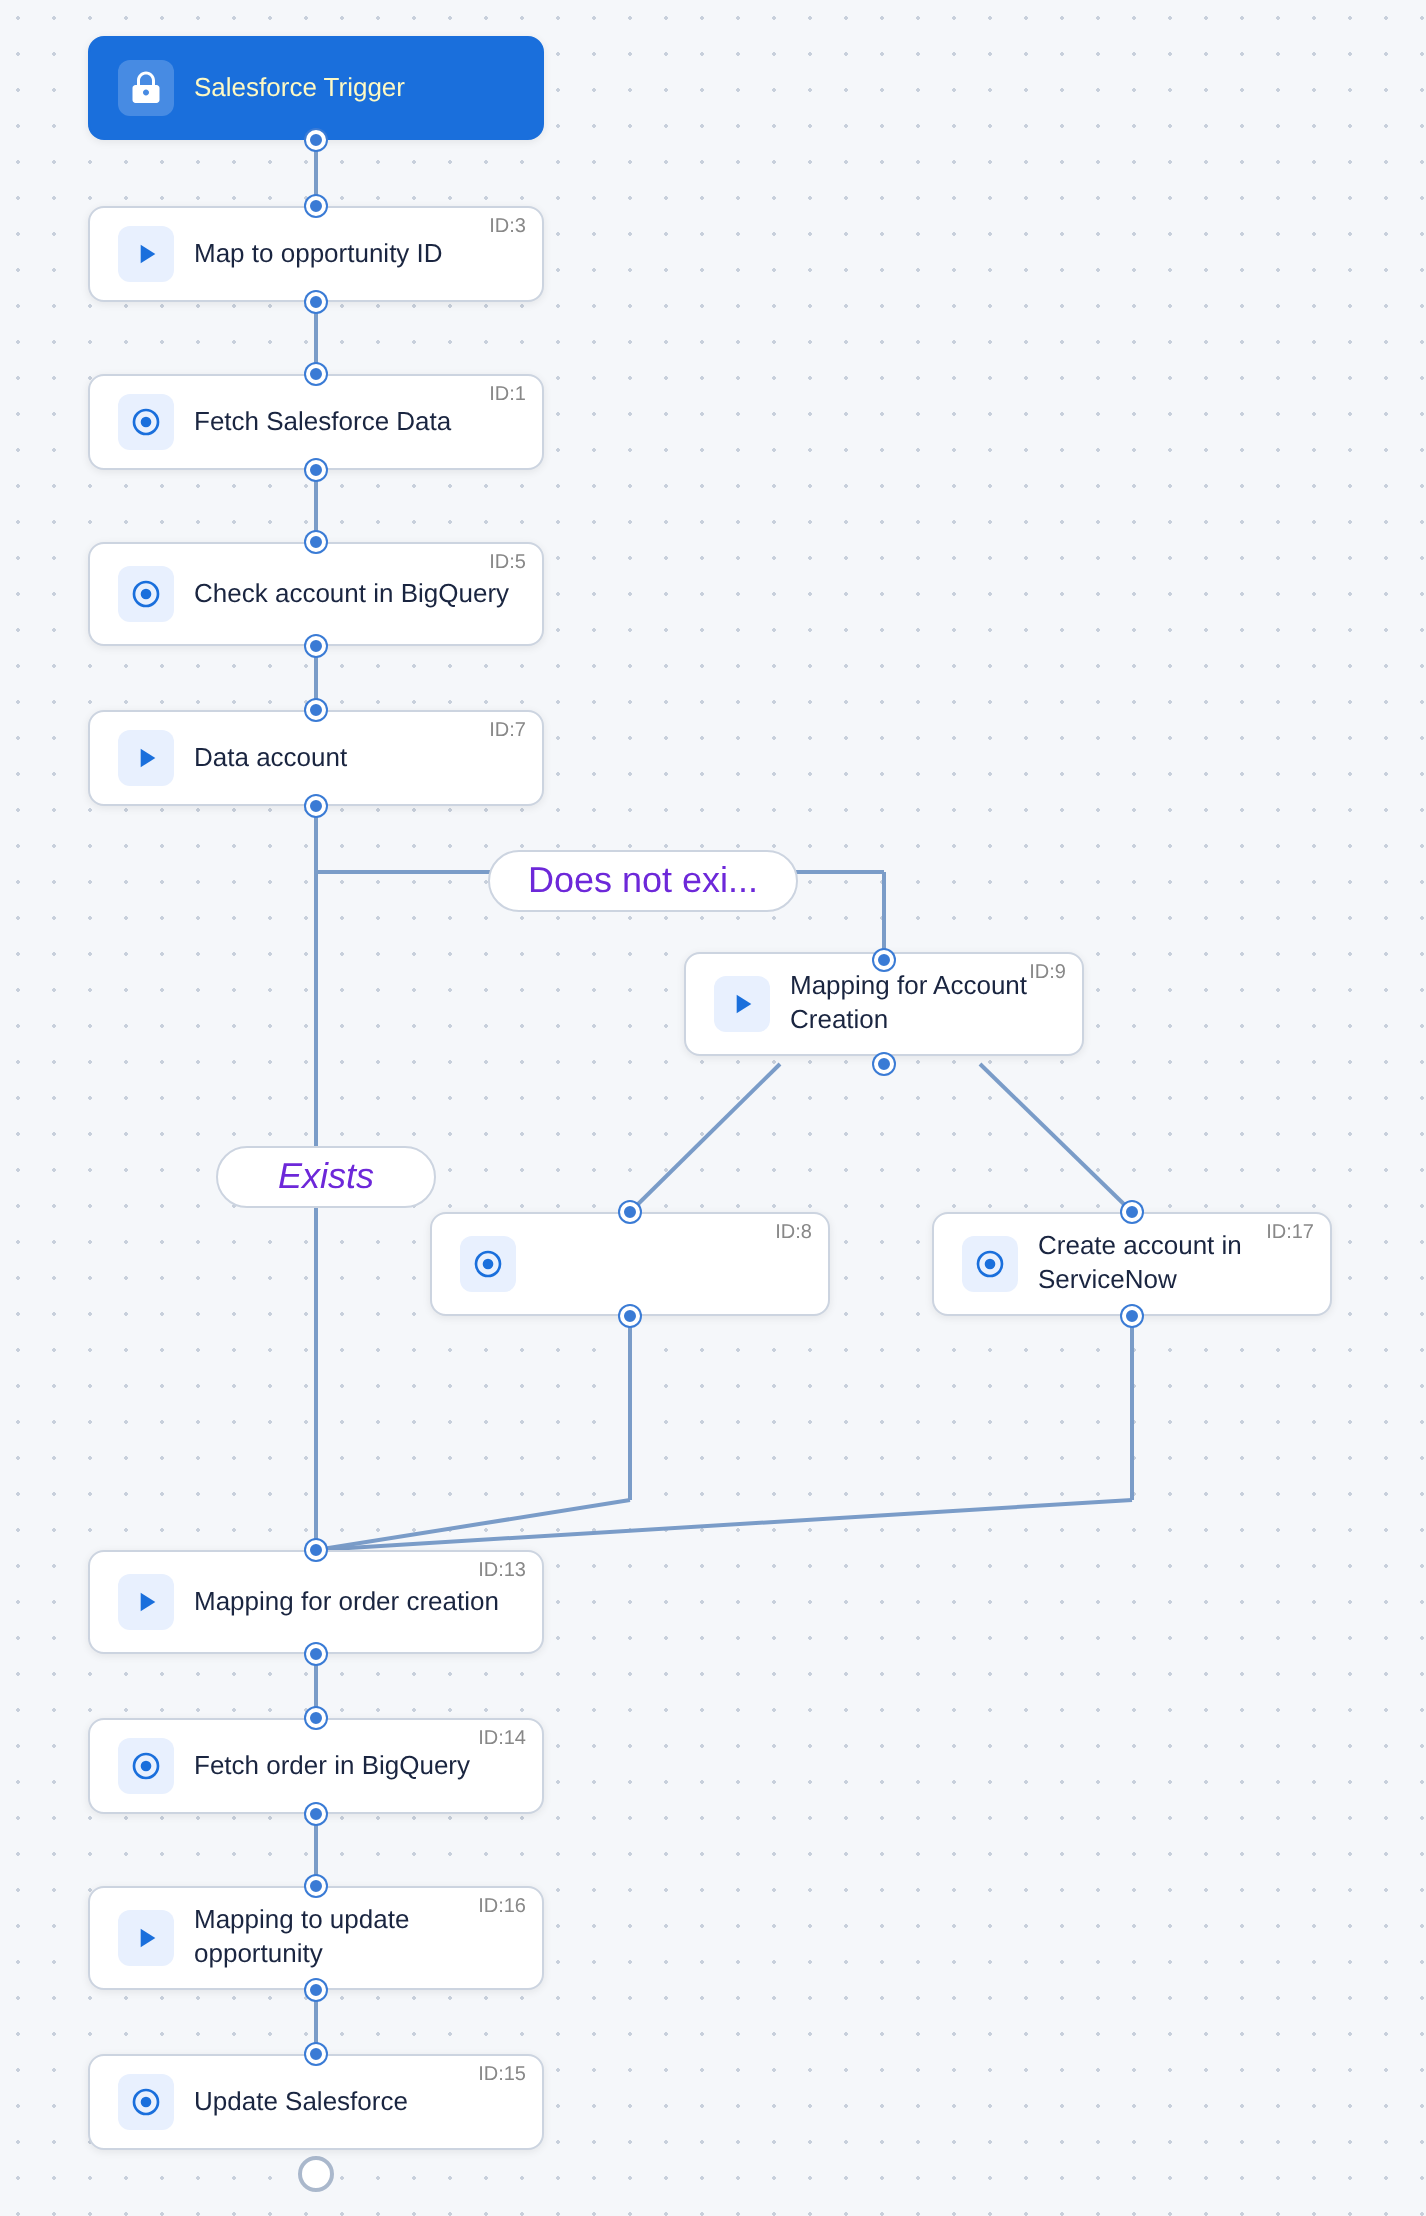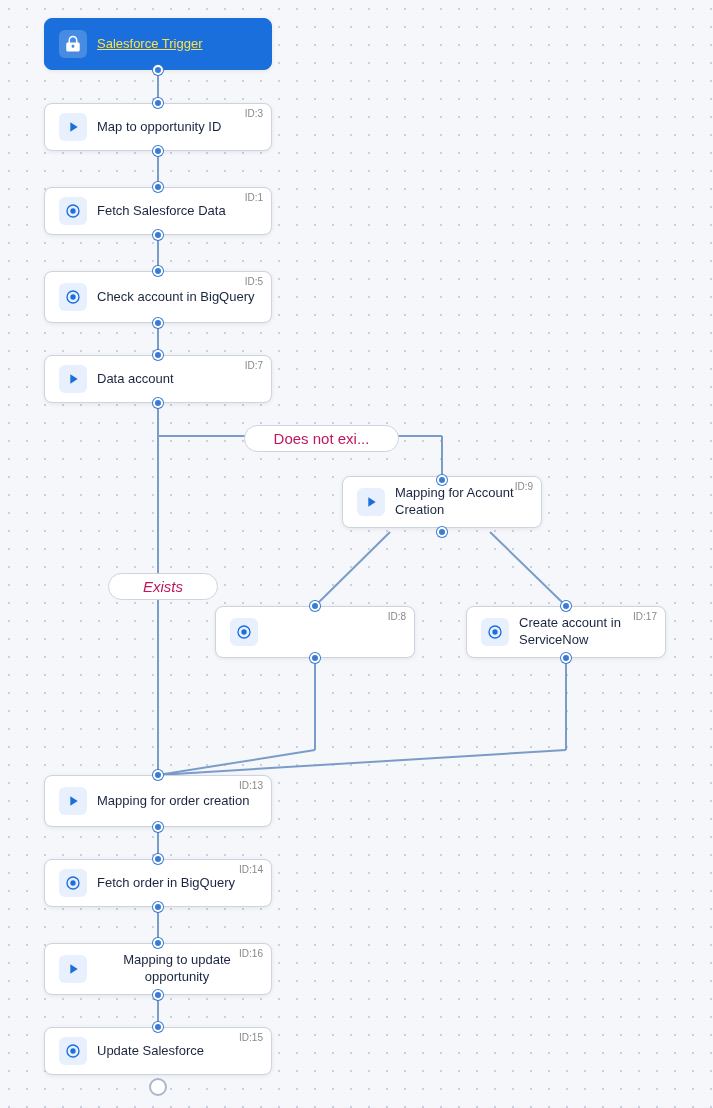--- a/index.html
+++ b/index.html
@@ -54,43 +54,42 @@
     }
 
     .node-label {
       line-height: 1.3;
     }
 
     
     .trigger-node {
       background: #1a6fdc;
       border-color: #1a6fdc;
-      color: #fde047;
-      text-decoration: underline;
+      color: #fef9c3;
     }
 
     .connector-dot {
       position: absolute;
       width: 10px;
       height: 10px;
       background: #3a7bd5;
       border-radius: 50%;
       border: 2px solid #fff;
       box-shadow: 0 0 0 1px #3a7bd5;
       z-index: 10;
     }
 
     .label-badge {
       position: absolute;
       background: #fff;
       border: 1.5px solid #ccd4e0;
       border-radius: 16px;
       padding: 4px 14px;
-      font-size: 15px;
-      color: #be185d;
+      font-size: 18px;
+      color: #6d28d9;
       white-space: nowrap;
     }
 
     svg.connections {
       position: absolute;
       top: 0;
       left: 0;
       width: 713px;
       height: 1108px;
       pointer-events: none;
@@ -268,21 +267,21 @@
   <div class="node-icon light-blue-bg">
     <svg width="16" height="16" viewBox="0 0 24 24" fill="#1a6fdc">
       <circle cx="12" cy="12" r="9" fill="none" stroke="#1a6fdc" stroke-width="2"></circle>
       <circle cx="12" cy="12" r="4" fill="#1a6fdc"></circle>
     </svg>
   </div>
   <span class="node-label">Fetch order in BigQuery</span>
   <span class="node-id">ID:14</span>
 </div>
 
-<div class="node" style="left:44px;top:943px;width:228px;height:52px;text-align:center;">
+<div class="node" style="left:44px;top:943px;width:228px;height:52px;">
   <div class="node-icon light-blue-bg">
     <svg width="16" height="16" viewBox="0 0 24 24" fill="#1a6fdc">
       <path d="M8 5v14l11-7z"></path>
     </svg>
   </div>
   <span class="node-label">Mapping to update opportunity</span>
   <span class="node-id">ID:16</span>
 </div>
 
 <div class="node" style="left:44px;top:1027px;width:228px;height:48px;">

